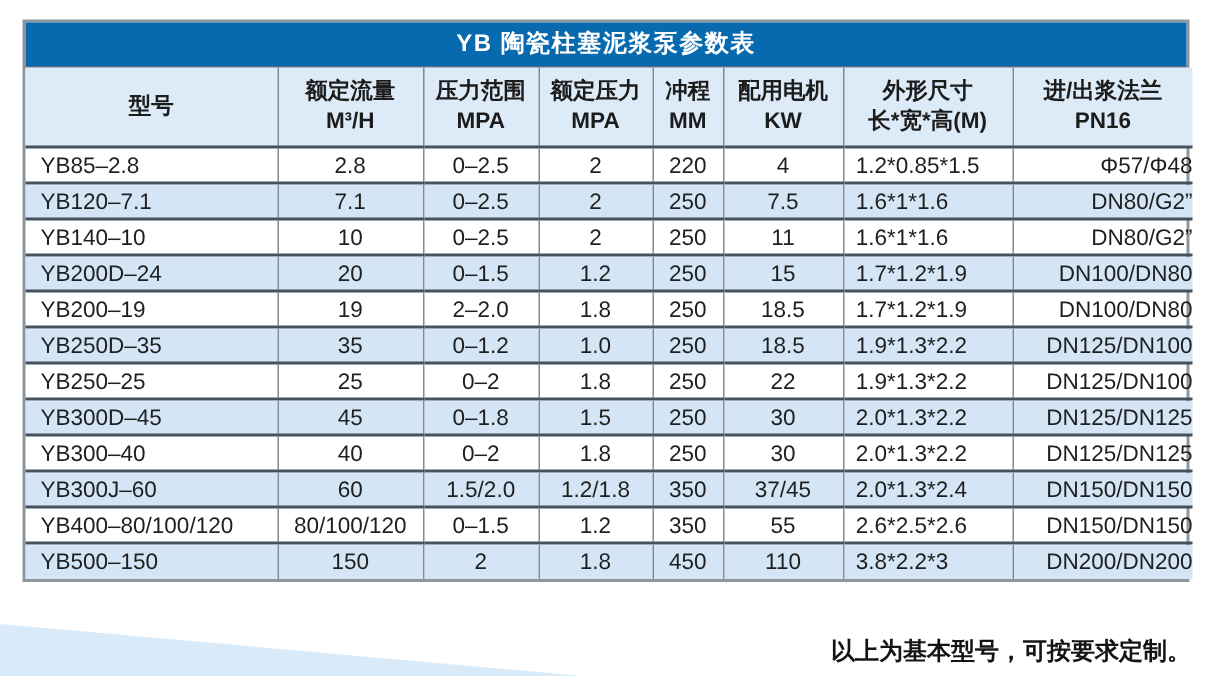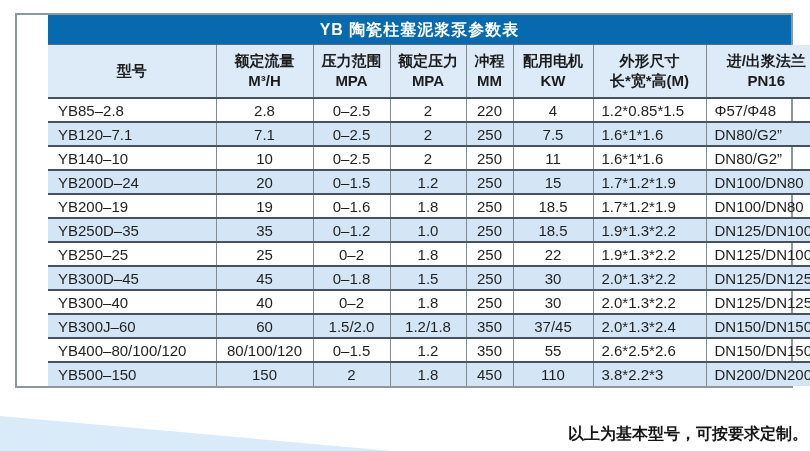--- a/index.html
+++ b/index.html
@@ -17,21 +17,20 @@
   body{
     font-family:"Liberation Sans","DejaVu Sans",sans-serif;
     width:810px;height:451px;overflow:hidden;
   }
   .stage{position:relative;width:810px;height:451px;background:#ffffff;overflow:hidden;}
 
   .table-wrap{
     position:absolute;left:15px;top:13px;width:778px;
     border:2px solid var(--outer);
     background:#ffffff;
-    padding-left:31px;
   }
   .table-title{
     height:30px;line-height:30px;
     background:var(--title-bg);
     color:var(--title-text);
     text-align:center;
     font-size:16px;font-weight:bold;
     letter-spacing:1px;
     border-bottom:1px solid #5b6b77;
   }
@@ -53,25 +52,25 @@
   tbody td{
     height:24px;
     font-size:15px;color:#1f1f1f;
     text-align:center;vertical-align:middle;
     border-top:2px solid var(--grid-h);
     border-left:1px solid var(--grid-v);
     white-space:nowrap;overflow:hidden;
   }
   tbody td:first-child{border-left:none;text-align:left;padding-left:10px;margin-top:40px;}
   tbody td:nth-child(7){text-align:left;padding-left:8px;margin-left:36px;}
-  tbody td:nth-child(8){text-align:left;padding-left:8px;}
+  tbody td:nth-child(8){text-align:right;padding-left:8px;}
   tbody tr.alt td{background:var(--alt-bg);}
 
   .footer-note{
-    position:absolute;top:424px;right:2px;
+    position:absolute;top:424px;right:16px;
     font-size:16px;font-weight:600;color:#141414;
     white-space:nowrap;
   }
   .wedge{
     position:absolute;left:0;top:416px;width:392px;height:35px;
     background:var(--wedge);
     clip-path:polygon(0 0,100% 100%,0 100%);
   }
 </style>
 </head>
@@ -165,21 +164,21 @@
             <td>0–1.5</td>
             <td>1.2</td>
             <td>250</td>
             <td>15</td>
             <td>1.7*1.2*1.9</td>
             <td>DN100/DN80</td>
           </tr>
           <tr>
             <td>YB200–19</td>
             <td>19</td>
-            <td>0–1.6</td>
+            <td>2–2.0</td>
             <td>1.8</td>
             <td>250</td>
             <td>18.5</td>
             <td>1.7*1.2*1.9</td>
             <td>DN100/DN80</td>
           </tr>
           <tr class="alt">
             <td>YB250D–35</td>
             <td>35</td>
             <td>0–1.2</td>

